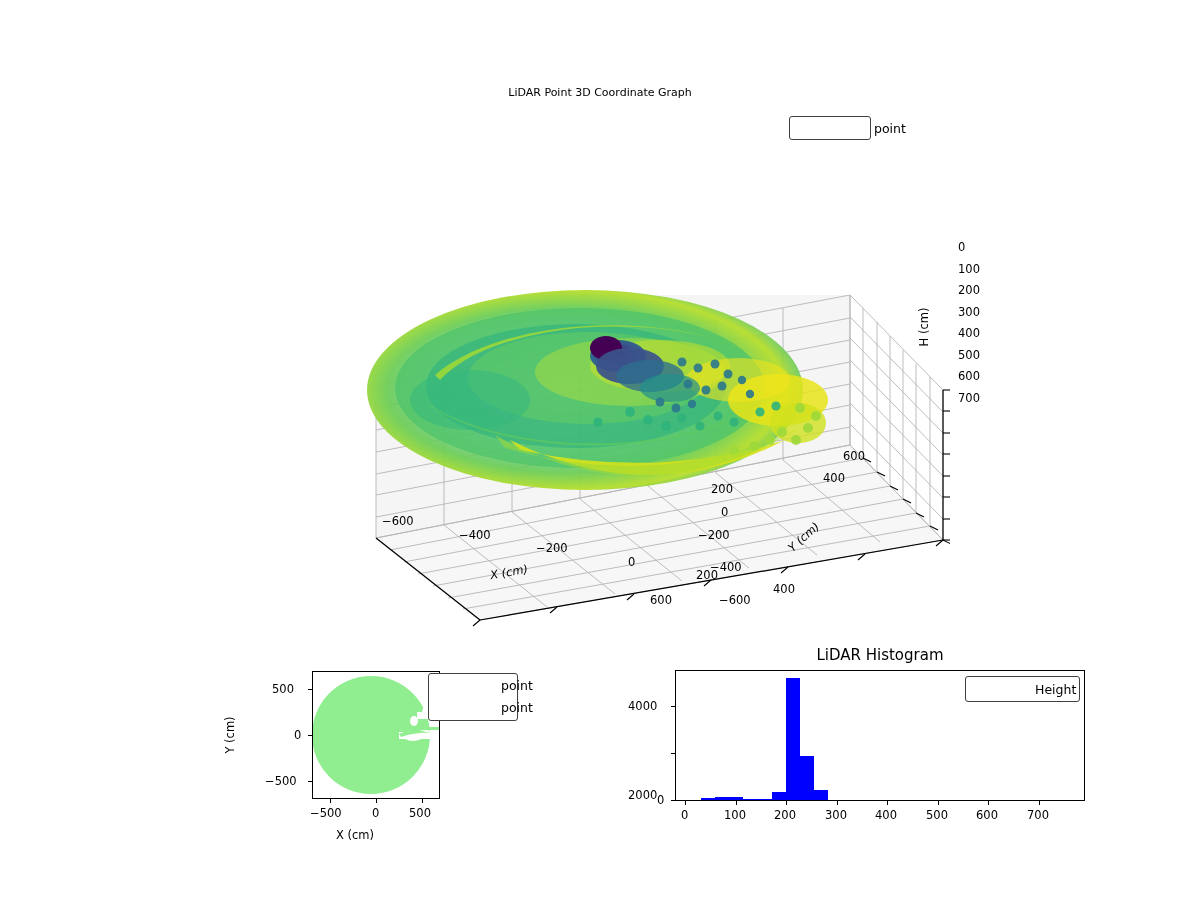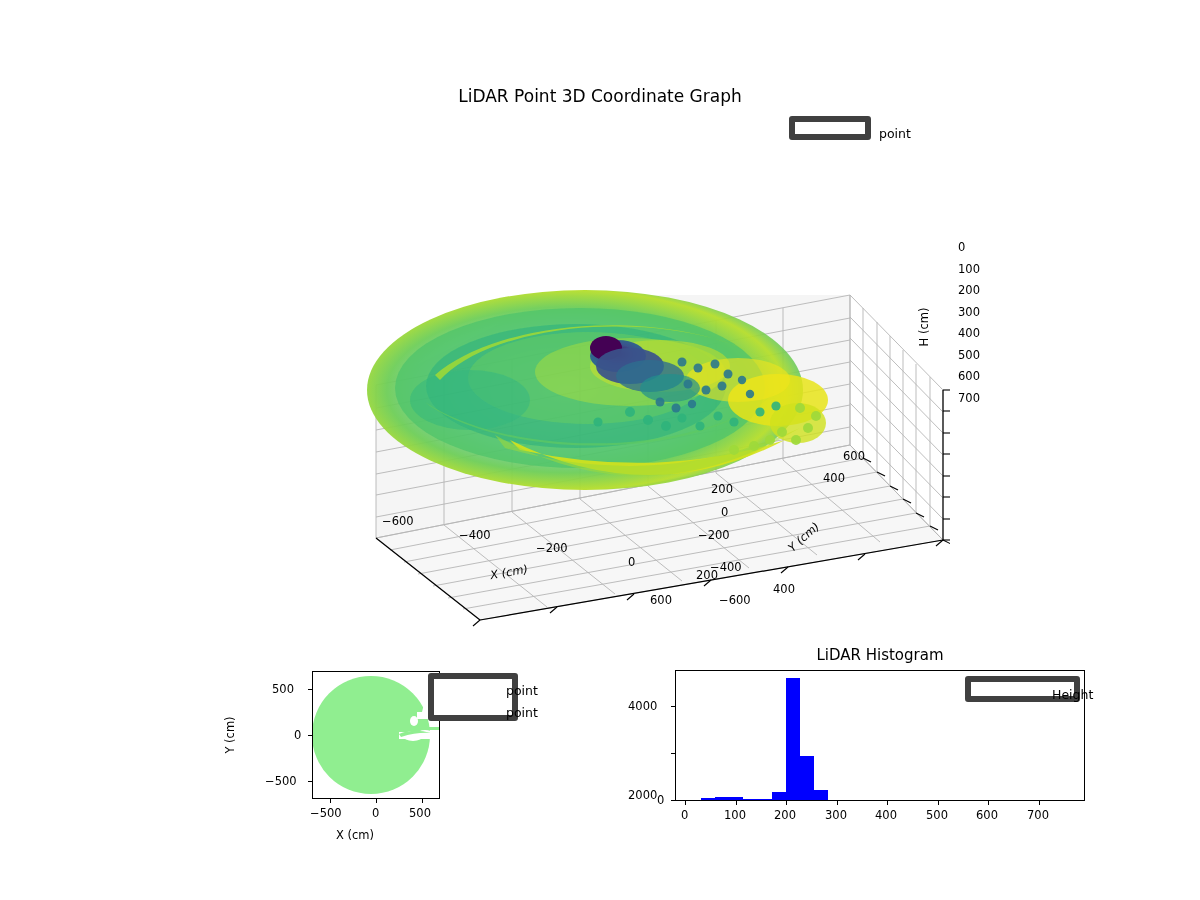--- a/index.html
+++ b/index.html
@@ -5,51 +5,51 @@
   html,body{margin:0;padding:0;}
   body{
     width:1200px;height:900px;background:#ffffff;
     font-family:"DejaVu Sans","Liberation Sans",sans-serif;
     color:#000000;overflow:hidden;position:relative;
   }
   .fig{position:absolute;left:0;top:0;width:1200px;height:900px;}
 
   
   .t{position:absolute;white-space:nowrap;}
-  .title3d{font-size:17px;left:600px;top:86px;transform:translateX(-50%);}
+  .title3d{font-size:11px;left:600px;top:86px;transform:translateX(-50%);}
   .subtitle{font-size:15px;}
 
   
   #ax3d{position:absolute;left:330px;top:140px;width:620px;height:490px;}
   #ax3d svg{position:absolute;left:0;top:0;}
 
   .tick3d{position:absolute;font-size:11.5px;color:#000;white-space:nowrap;}
   .axlabel3d{position:absolute;font-size:11.5px;color:#000;white-space:nowrap;font-style:italic;}
 
   
   .legend{
-    position:absolute;background:#fff;border:6px solid #404040;border-radius:3px;
+    position:absolute;background:#fff;border:1px solid #404040;border-radius:3px;
     box-sizing:border-box;
     padding-left:46px;
   }
   .legend .row{display:flex;align-items:center;height:19px;}
   .legend .lbl{font-size:12.5px;color:#000;}
   .dot{display:inline-block;border-radius:50%;}
   .patch{display:inline-block;}
 
   #legend3d{left:789px;top:116px;width:82px;height:24px;}
   #legend3d .row{height:22px;padding:0 6px;}
   #legend3d .dot{width:7px;height:7px;background:#440154;margin-right:22px;margin-left:10px;}
 
   #legend2d{left:428px;top:673px;width:90px;height:48px;}
   #legend2d .row{height:22px;padding:0 4px;}
   #legend2d .dot{width:9px;height:9px;margin-left:8px;margin-right:14px;}
 
   #legendhist{left:965px;top:676px;width:115px;height:26px;}
-  #legendhist .row{height:24px;padding:0 5px;gap:12px;}
+  #legendhist .row{height:24px;padding:0 5px;}
   #legendhist .patch{width:34px;height:13px;background:#0000ff;margin-left:6px;margin-right:12px;}
 
   
   #ax2d{position:absolute;left:312px;top:671px;width:128px;height:128px;
         border:1.1px solid #000;box-sizing:border-box;background:#fff;overflow:hidden;}
   .tick2d{position:absolute;font-size:11.5px;white-space:nowrap;}
   .ticklineY{position:absolute;width:3.5px;height:1px;background:#000;}
   .ticklineX{position:absolute;width:1px;height:3.5px;background:#000;}
 
   

